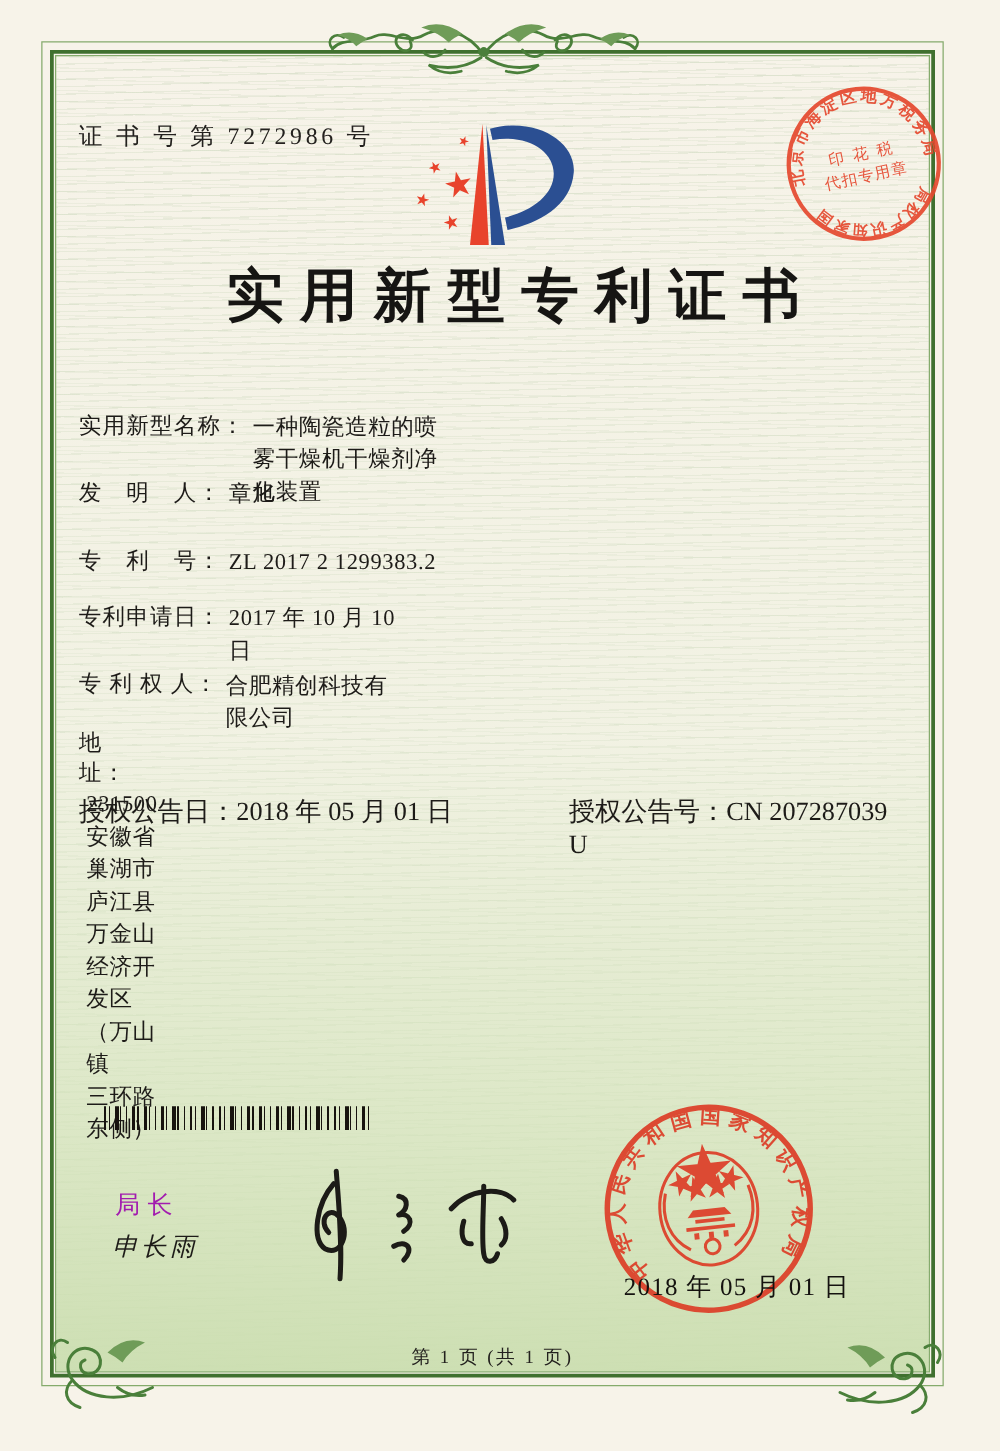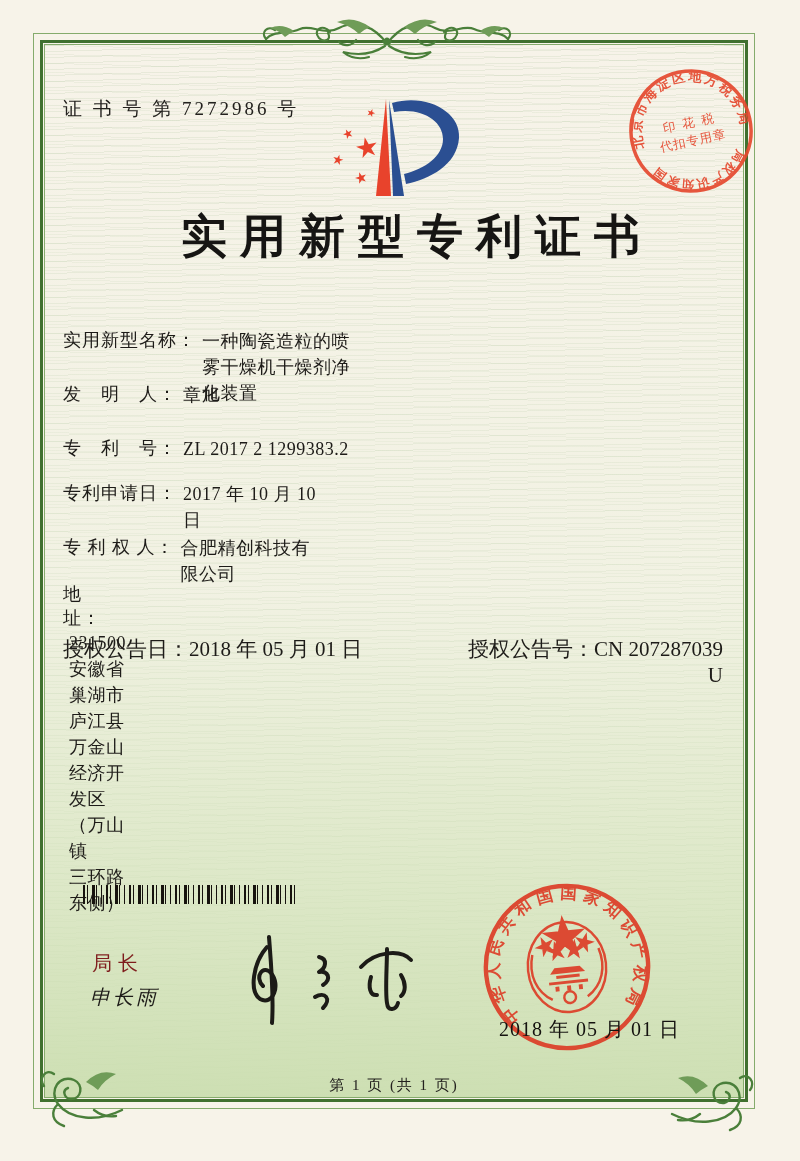--- a/index.html
+++ b/index.html
@@ -26,32 +26,32 @@
   .title{position:absolute;left:33px;top:206px;width:768px;text-align:center;
     font-size:46px;font-weight:bold;letter-spacing:13px;color:#161513;z-index:6;}
   .logo{position:absolute;left:328px;top:86px;z-index:6;}
   .fields{position:absolute;z-index:6;}
   .field{position:absolute;left:63px;font-size:18px;color:#1d1b18;white-space:nowrap;}
   .field .lbl{display:inline-block;vertical-align:top;letter-spacing:1px;}
   .field .val{display:inline-block;vertical-align:top;margin-left:6px;white-space:pre-line;
     max-width:545px;line-height:26px;letter-spacing:0.5px;}
   .f1{top:328px;} .f2{top:382px;} .f3{top:436px;} .f4{top:481px;} .f5{top:535px;} .f6{top:582px;white-space:normal;}
   .grant-row{position:absolute;top:635px;left:63px;width:660px;font-size:21px;color:#1d1b18;z-index:6;}
-  .grant-right{position:absolute;left:392px;top:0;text-align:right;}
+  .grant-right{position:absolute;left:392px;top:0;}
   .paras{position:absolute;left:63px;top:672px;width:632px;z-index:6;}
   .paras p{margin:0;font-size:17.5px;line-height:27.5px;color:#2a2825;
     text-indent:2em;text-align:justify;letter-spacing:0.5px;}
   .barcode{position:absolute;left:83px;top:885px;width:215px;height:19px;z-index:6;
     background-image:repeating-linear-gradient(90deg,
       #17130e 0 2px,transparent 2px 4px,
       #17130e 4px 5px,transparent 5px 9px,
       #17130e 9px 12px,transparent 12px 13px,
       #17130e 13px 14px,transparent 14px 18px,
       #17130e 18px 19px,transparent 19px 23px);}
-  .sig-title{position:absolute;left:92px;top:950px;font-size:20px;color:#7f1d1d;letter-spacing:6px;z-index:6;}
+  .sig-title{position:absolute;left:92px;top:950px;font-size:20px;color:#a21caf;letter-spacing:6px;z-index:6;}
   .sig-name{position:absolute;left:90px;top:984px;font-size:20px;color:#1d1b18;letter-spacing:3px;z-index:6;font-style:italic;}
   .signature{position:absolute;left:215px;top:933px;z-index:7;}
   .tax-stamp{position:absolute;left:626px;top:66px;width:130px;height:130px;
     transform:rotate(-12deg);z-index:8;opacity:0.92;}
   .office-seal{position:absolute;left:479px;top:879px;width:176px;height:176px;
     transform:rotate(-6deg);z-index:7;opacity:0.9;}
   .seal-date{position:absolute;left:499px;top:1016px;font-size:20px;color:#14120f;
     letter-spacing:1px;z-index:9;}
   .footer{position:absolute;left:33px;top:1076px;width:722px;text-align:center;
     font-size:15px;color:#23211e;letter-spacing:2px;z-index:6;}

